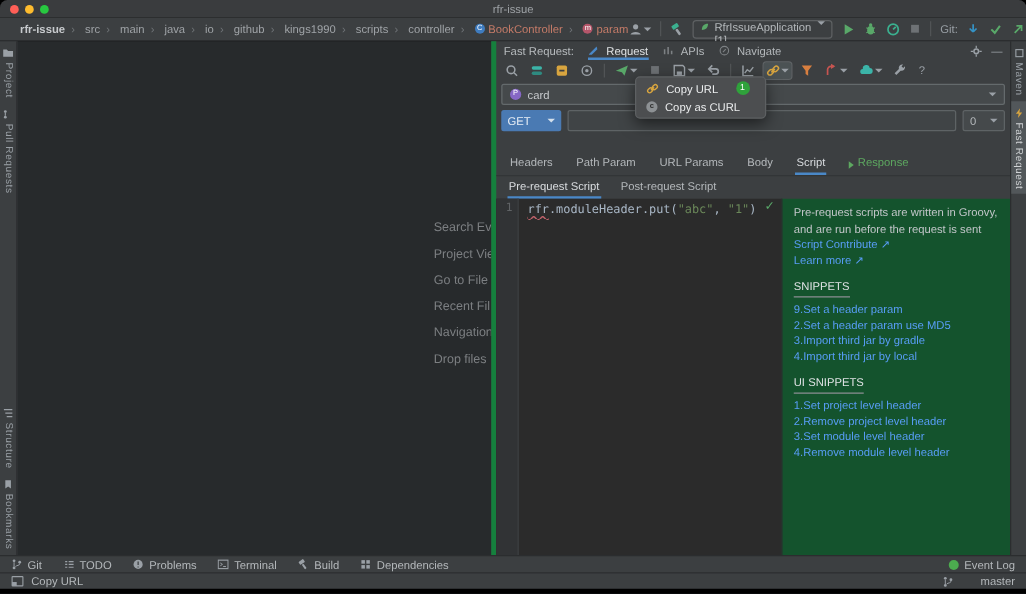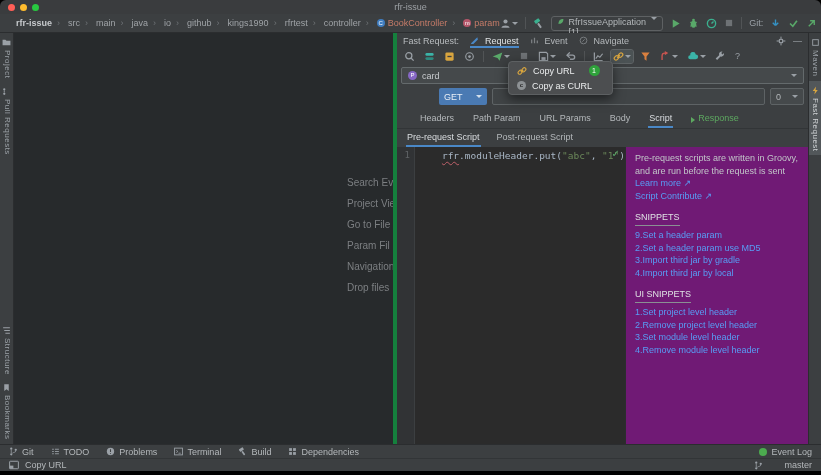--- a/index.html
+++ b/index.html
@@ -63,43 +63,43 @@
   .tb.active { background:#4b5254; outline:1px solid #5e6365; }
   .tdiv { width:1px; height:11px; background:#515456; margin:0 1px; }
   .fr-combo-row { padding:3px 4px 2px; flex:none; }
   .fr-combo { height:17px; border:1px solid #646a6c; background:#45494b; border-radius:2px;
               display:flex; align-items:center; gap:5px; padding:0 6px; color:#c8cbce; }
   .pcirc { width:9px; height:9px; border-radius:50%; background:#8667c5; color:#fff; font-size:6px;
            line-height:9px; text-align:center; }
   .fr-combo .caret { margin-left:auto; }
   .fr-url-row { display:flex; gap:5px; padding:2px 4px 3px; align-items:center; flex:none; }
   .method { width:48px; height:17px; background:#4a7ab3; border-radius:2px; color:#e9eff6;
-            display:flex; align-items:center; justify-content:space-between; padding:0 5px;margin-left:38px; }
+            display:flex; align-items:center; justify-content:space-between; padding:0 5px; }
   .method .caret { border-top-color:#d4e0ec; }
   .urlfield { flex:1; height:17px; background:#404446; border:1px solid #5e6365; border-radius:2px; }
   .count { width:34px; height:17px; background:#45494b; border:1px solid #5e6365; border-radius:2px;
            display:flex; align-items:center; justify-content:space-between; padding:0 5px; }
-  .fr-tabs { height:21px; display:flex; align-items:flex-end; gap:17px; padding:0 22px;
-             border-bottom:1px solid #323537; flex:none; }
+  .fr-tabs { height:21px; display:flex; align-items:flex-end; gap:17px; padding:0 10px;
+             border-bottom:1px solid #323537; flex:none;margin-top:12px; }
   .ftab { padding:4px 1px 5px; }
   .ftab.sel { color:#dadde0; border-bottom:2px solid #4A88C7; padding-bottom:3px; }
   .ftab.resp { color:#5da860; display:flex; align-items:flex-end; gap:3px; }
   .rarrow { width:0; height:0; border-top:3px solid transparent; border-bottom:3px solid transparent;
             border-left:4px solid #5da860; display:inline-block; }
   .fr-subtabs { height:18px; display:flex; gap:15px; padding:0 9px; align-items:flex-end; flex:none; }
   .fr-content { flex:1; display:flex; min-height:0; }
   .code { width:228px; background:#2b2b2b; position:relative; display:flex; flex:none; }
   .gutter { width:18px; background:#313335; border-right:1px solid #3c3f41; color:#606366;
             font-family:"DejaVu Sans Mono",monospace; font-size:9px; text-align:right; padding:3px 4px 0 0; }
   .codeline { font-family:"DejaVu Sans Mono",monospace; font-size:9.5px; color:#a9b7c6;
               padding:3px 0 0 7px; white-space:pre; }
-  .tok-obj { text-decoration-line:underline; text-decoration-style:wavy; text-decoration-color:#be6069; text-underline-offset:2px;margin-left:20px; }
+  .tok-obj { text-decoration-line:underline; text-decoration-style:wavy; text-decoration-color:#be6069; text-underline-offset:2px; }
   .tok-str { color:#6A8759; }
   .codecheck { position:absolute; top:2px; right:5px; color:#59a869; font-size:10px; }
-  .docs { flex:1; background:#701a75; border-left:1px solid #2b2d2f; padding:5px 9px; overflow:hidden;
+  .docs { flex:1; background:#14532d; border-left:1px solid #2b2d2f; padding:5px 9px; overflow:hidden;
           color:#c2c6c9; line-height:1.4; }
   .dlink { color:#589df6; display:block; }
   .dh { color:#dfe2e4; border-bottom:1px solid #8a8f93; display:inline-block; margin:9px 0 3px; padding-bottom:1px; }
   .sn { color:#589df6; display:block; }
 
   
   .popup { position:absolute; left:508px; top:61px; background:#4c4e50; border:1px solid #5d6062;
            border-radius:4px; box-shadow:0 4px 12px rgba(0,0,0,.55); padding:1px 0; z-index:50;
            font-size:9px; color:#ebedee; }
   .pitem { display:flex; align-items:center; gap:6px; height:15px; padding:0 12px 0 8px; }
@@ -135,21 +135,21 @@
 
 <div class="navbar">
   <div class="crumbs">
     <span class="crumb root">rfr-issue</span>
     <span class="crumb">src</span>
     <span class="crumb">main</span>
     <span class="crumb">java</span>
     <span class="crumb">io</span>
     <span class="crumb">github</span>
     <span class="crumb">kings1990</span>
-    <span class="crumb">rfrtest</span>
+    <span class="crumb">scripts</span>
     <span class="crumb">controller</span>
     <span class="crumb hot">
         <span class="cbadge b-class">C</span>
         <span>BookController</span>
       </span>
     <span class="crumb hot">
         <span class="cbadge b-method">m</span>
         <span>param</span>
       </span>
   </div>
@@ -223,21 +223,21 @@
 
   </div>
 </div>
 
 <div class="bodyarea">
 
   <div class="editor-hints">
     <div>Search Ev</div>
     <div>Project Vie</div>
     <div>Go to File</div>
-    <div>Param Fil</div>
+    <div>Recent Fil</div>
     <div>Navigation</div>
     <div>Drop files</div>
   </div>
 
   <div class="stripe left">
     <div class="vitem">
       <svg width="9" height="9" viewBox="0 0 16 16">
           <path d="M1 3h5l2 2h7v8H1z" fill="#9aa0a6"></path>
         </svg>
       <span class="vtext">Project</span>
@@ -286,21 +286,21 @@
       <span class="fr-tab sel">
         <svg width="9" height="9" viewBox="0 0 16 16">
             <path d="M2 13L13 2l1 4-8 8H2z" fill="#4a88c7"></path>
           </svg>
         <span>Request</span>
       </span>
       <span class="fr-tab">
         <svg width="9" height="9" viewBox="0 0 16 16">
             <path d="M3 13V6M8 13V3M13 13V8" stroke="#7d8184" stroke-width="2.2"></path>
           </svg>
-        <span>Event</span>
+        <span>APIs</span>
       </span>
       <span class="fr-tab">
         <svg width="9" height="9" viewBox="0 0 16 16">
             <circle cx="8" cy="8" r="6" fill="none" stroke="#7d8184" stroke-width="1.6"></circle>
             <path d="M10 6l-4 4" stroke="#7d8184" stroke-width="1.6"></path>
           </svg>
         <span>Navigate</span>
       </span>
       <span class="right">
         <span>
@@ -444,22 +444,22 @@
     <div class="fr-content">
       <div class="code">
         <div class="gutter">
           <span>1</span>
         </div>
         <div class="codeline"><span class="tok-obj">rfr</span><span>.moduleHeader.put(</span><span class="tok-str">"abc"</span><span>, </span><span class="tok-str">"1"</span><span>)</span></div>
         <span class="codecheck glyph">✓</span>
       </div>
       <div class="docs">
         <div>Pre-request scripts are written in Groovy, and are run before the request is sent</div>
+        <a class="dlink">Script Contribute ↗</a>
         <a class="dlink">Learn more ↗</a>
-        <a class="dlink">Script Contribute ↗</a>
         <div class="dh">SNIPPETS</div>
         <a class="sn">9.Set a header param</a>
         <a class="sn">2.Set a header param use MD5</a>
         <a class="sn">3.Import third jar by gradle</a>
         <a class="sn">4.Import third jar by local</a>
         <div class="dh">UI SNIPPETS</div>
         <a class="sn">1.Set project level header</a>
         <a class="sn">2.Remove project level header</a>
         <a class="sn">3.Set module level header</a>
         <a class="sn">4.Remove module level header</a>

